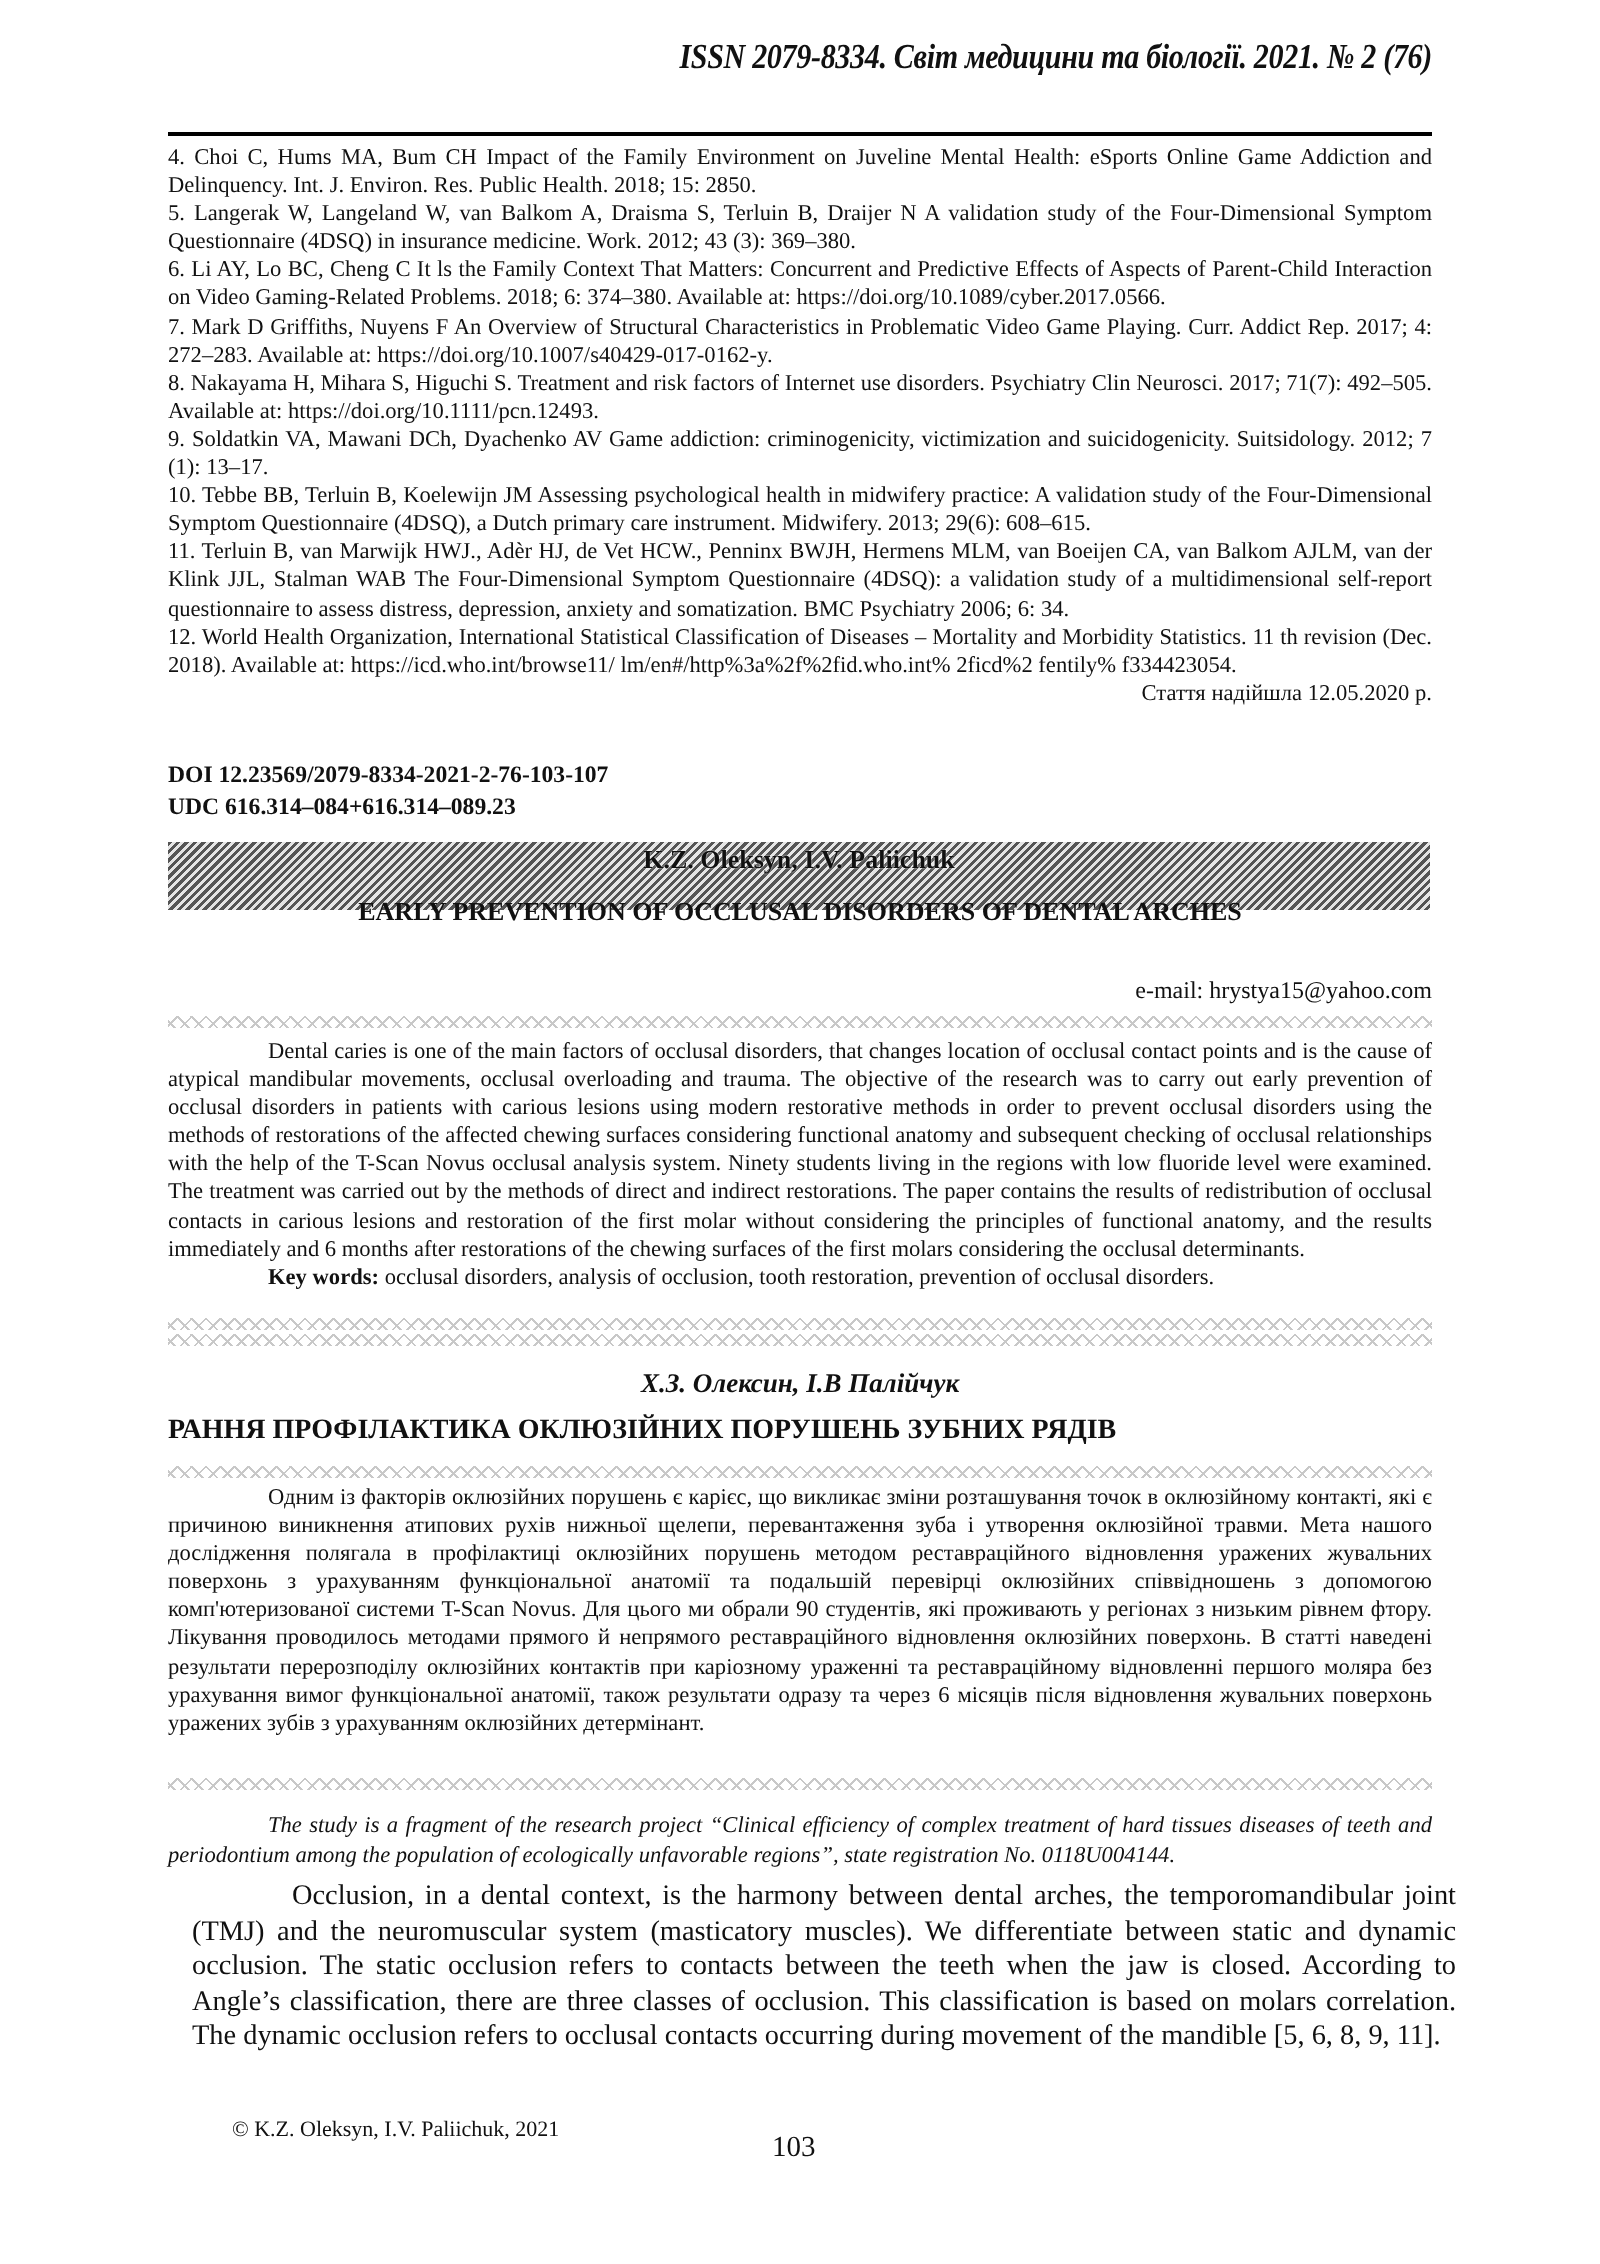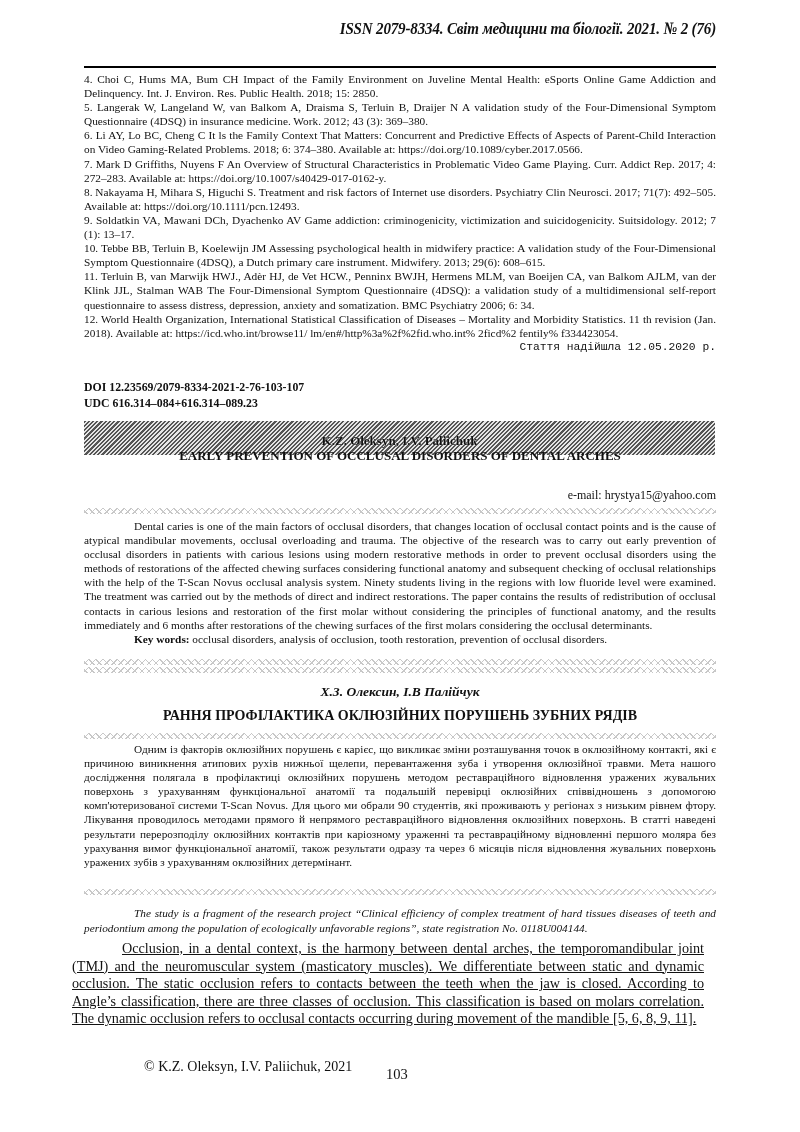--- a/index.html
+++ b/index.html
@@ -5,60 +5,60 @@
   html, body { margin: 0; padding: 0; background: #ffffff; }
   body { width: 800px; height: 1132px; position: relative; overflow: hidden;
          font-family: "Liberation Serif", "DejaVu Serif", serif; color: #111; }
   .header { position: absolute; left: 84px; top: 18px; width: 632px; text-align: right;
             font-style: italic; font-weight: bold; font-size: 17.5px; letter-spacing: -0.2px;
             transform: scaleX(0.86); transform-origin: right; }
   .header-rule { position: absolute; left: 84px; top: 66px; width: 632px; height: 2px; background: #000; }
   .refs { position: absolute; left: 84px; top: 72px; width: 632px; font-size: 11.3px;
           line-height: 14.1px; text-align: justify; }
   .refs p { margin: 0; }
-  .received { text-align: right; margin-top: 0; font-family: Liberation Mono, monospace; }
+  .received { text-align: right; margin-top: 0; }
   .ids { position: absolute; left: 84px; top: 379px; font-weight: bold; font-size: 11.8px; line-height: 16px; }
   .band { position: absolute; left: 84px; top: 421px; width: 631px; height: 34px;
           background: repeating-linear-gradient(135deg, #555 0px, #555 1.5px, #e5e5e5 1.5px, #e5e5e5 3px);
-          text-align: center; font-weight: bold; font-size: 13px; line-height: 16px; padding-top: 12px; box-sizing: border-box; }
+          text-align: center; font-weight: bold; font-size: 13px; line-height: 16px; padding-top: 1px; box-sizing: border-box; }
   .band span { display: block; color: #111; text-shadow: 0 0 1px #fff; }
   .title-en { position: absolute; left: 84px; top: 448px; width: 632px; text-align: center; font-weight: bold; font-size: 13px; }
   .email { position: absolute; left: 84px; top: 488px; width: 632px; text-align: right; font-size: 12px; }
   .wave { position: absolute; left: 84px; width: 632px; height: 6px;
           background: repeating-linear-gradient(45deg, transparent 0 2px, #bbb 2px 3px, transparent 3px 5px),
                       repeating-linear-gradient(-45deg, transparent 0 2px, #bbb 2px 3px, transparent 3px 5px); opacity: .8; }
   .abstract { position: absolute; left: 84px; width: 632px; font-size: 11.3px; line-height: 14.1px; text-align: justify; }
   .abstract p { margin: 0; }
   .indent { text-indent: 50px; }
   .kw-label { font-weight: bold; }
   .authors-ua { position: absolute; left: 84px; top: 684px; width: 632px; text-align: center; font-weight: bold; font-size: 13.5px; font-style: italic; }
-  .title-ua { position: absolute; left: 84px; top: 708px; width: 632px; text-align: center; font-weight: bold; font-size: 14px; }
+  .title-ua { position: absolute; left: 84px; top: 708px; width: 632px; text-align: left; font-weight: bold; font-size: 14px; }
   .funding { position: absolute; left: 84px; top: 906px; width: 632px; font-style: italic; font-size: 11.3px; line-height: 15px; text-align: justify; }
   .funding p { margin: 0; }
-  .body-text { position: absolute; left: 72px; top: 940px; width: 632px; font-size: 14.2px; line-height: 17.6px; text-align: justify; text-decoration: underline; }
+  .body-text { position: absolute; left: 96px; top: 940px; width: 632px; font-size: 14.2px; line-height: 17.6px; text-align: justify; }
   .body-text p { margin: 0; }
-  .copyright { position: absolute; left: 144px; top: 1059px; font-size: 14px; }
+  .copyright { position: absolute; left: 116px; top: 1059px; font-size: 11px; }
   .page-num { position: absolute; left: 386px; top: 1066px; font-size: 14.5px; }
 </style>
 </head>
 <body>
 
 <div class="header">ISSN 2079-8334. Світ медицини та біології. 2021. № 2 (76)</div>
 <div class="header-rule"></div>
 
 <div class="refs">
   <p>4. Choi C, Hums MA, Bum CH Impact of the Family Environment on Juveline Mental Health: eSports Online Game Addiction and Delinquency. Int. J. Environ. Res. Public Health. 2018; 15: 2850.</p>
   <p>5. Langerak W, Langeland W, van Balkom A, Draisma S, Terluin B, Draijer N A validation study of the Four-Dimensional Symptom Questionnaire (4DSQ) in insurance medicine. Work. 2012; 43 (3): 369–380.</p>
   <p>6. Li AY, Lo BC, Cheng C It ls the Family Context That Matters: Concurrent and Predictive Effects of Aspects of Parent-Child Interaction on Video Gaming-Related Problems. 2018; 6: 374–380. Available at: https://doi.org/10.1089/cyber.2017.0566.</p>
   <p>7. Mark D Griffiths, Nuyens F An Overview of Structural Characteristics in Problematic Video Game Playing. Curr. Addict Rep. 2017;  4: 272–283. Available at: https://doi.org/10.1007/s40429-017-0162-y.</p>
   <p>8. Nakayama H, Mihara S, Higuchi S. Treatment and risk factors of Internet use disorders. Psychiatry Clin Neurosci. 2017; 71(7): 492–505. Available at: https://doi.org/10.1111/pcn.12493.</p>
   <p>9. Soldatkin VA, Mawani DCh, Dyachenko AV Game addiction: criminogenicity, victimization and suicidogenicity. Suitsidology. 2012; 7 (1): 13–17.</p>
   <p>10. Tebbe BB, Terluin B, Koelewijn JM Assessing psychological health in midwifery practice: A validation study of the Four-Dimensional Symptom Questionnaire (4DSQ), a Dutch primary care instrument. Midwifery. 2013; 29(6): 608–615.</p>
   <p>11. Terluin B, van Marwijk HWJ., Adèr HJ, de Vet HCW., Penninx BWJH, Hermens MLM, van Boeijen CA, van Balkom AJLM, van der Klink JJL, Stalman WAB The Four-Dimensional Symptom Questionnaire (4DSQ): a validation study of a multidimensional self-report questionnaire to assess distress, depression, anxiety and somatization. BMC Psychiatry 2006; 6: 34.</p>
-  <p>12. World Health Organization, International Statistical Classification of Diseases – Mortality and Morbidity Statistics. 11 th revision (Jan. 2018). Available at: https://icd.who.int/browse11/ lm/en#/http%3a%2f%2fid.who.int% 2ficd%2 fentily% f334423054.</p>
+  <p>12. World Health Organization, International Statistical Classification of Diseases – Mortality and Morbidity Statistics. 11 th revision (Dec. 2018). Available at: https://icd.who.int/browse11/ lm/en#/http%3a%2f%2fid.who.int% 2ficd%2 fentily% f334423054.</p>
   <p class="received">Стаття надійшла 12.05.2020 р.</p>
 </div>
 
 <div class="ids">
   <div>DOI 12.23569/2079-8334-2021-2-76-103-107</div>
   <div>UDC 616.314–084+616.314–089.23</div>
 </div>
 
 <div class="band">
   <span>K.Z. Oleksyn, I.V. Paliichuk</span>

